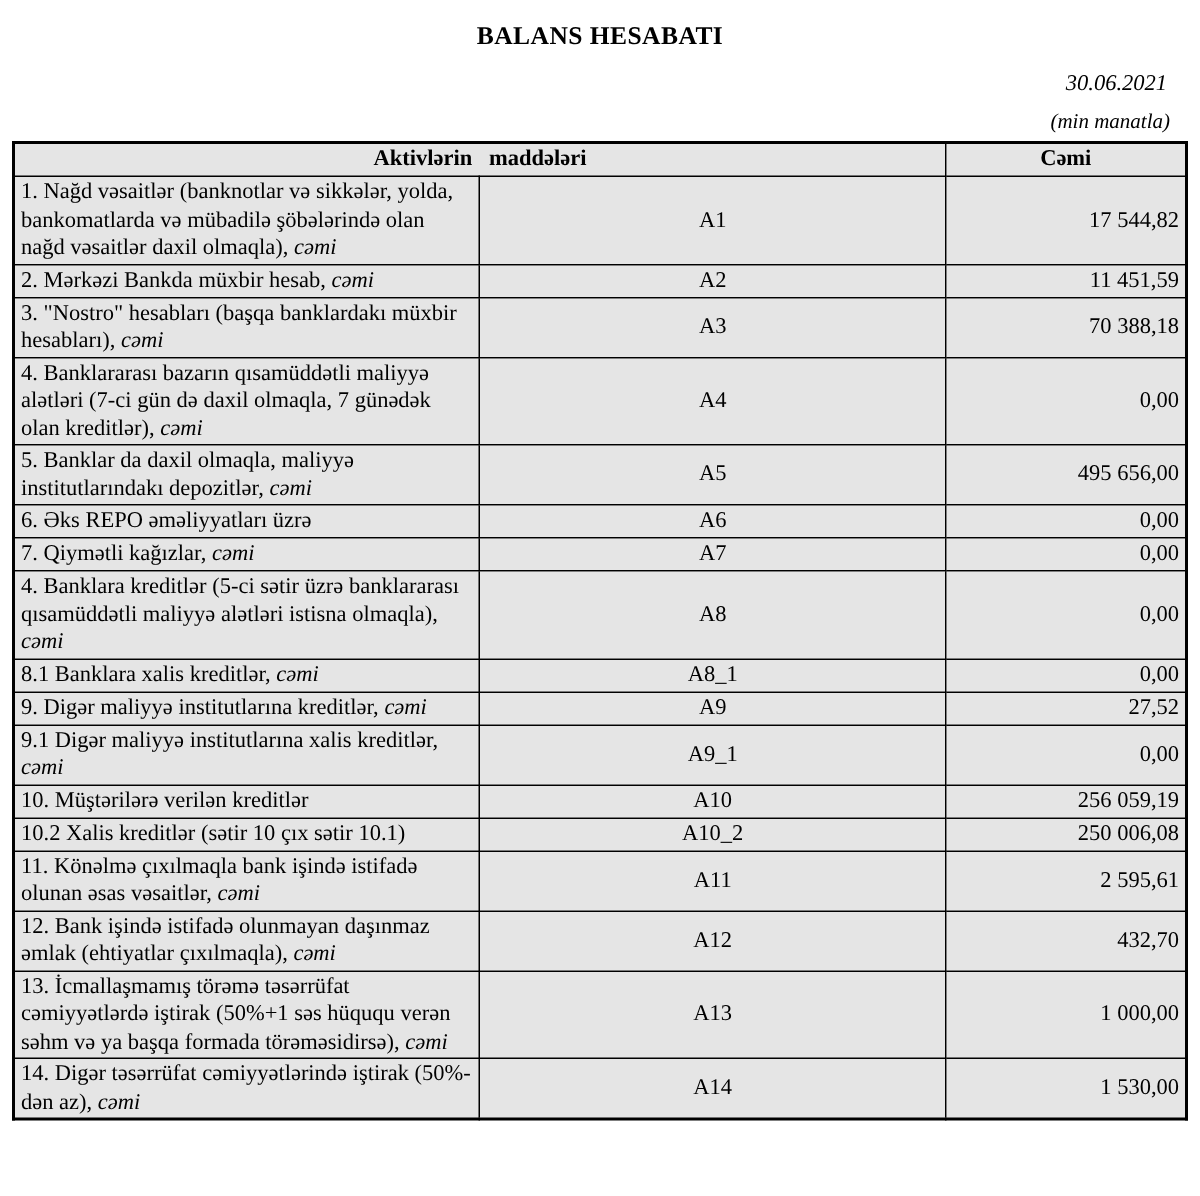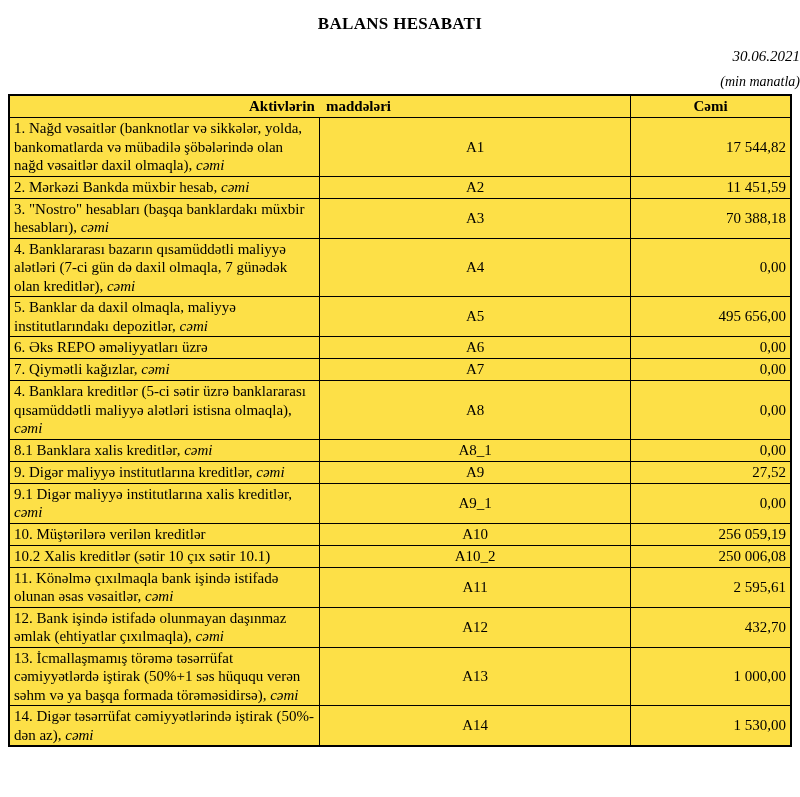--- a/index.html
+++ b/index.html
@@ -5,30 +5,30 @@
   html,body { margin:0; padding:0; }
   body {
     width:800px; height:797px;
     background:#ffffff; color:#000000;
     font-family:"Liberation Serif", serif;
     overflow:hidden; position:relative;
   }
   .titles { text-align:center; padding-top:12px; }
   .titles div { font-weight:bold; font-size:17px; line-height:23px; letter-spacing:0.3px; }
   .right-line { text-align:right; font-style:italic; }
-  .report-date { font-size:15px; margin-top:13px; }
-  .unit-note { font-size:14px; margin-top:9px; }
+  .report-date { font-size:15px; padding-right:22px; margin-top:13px; }
+  .unit-note { font-size:14px; padding-right:20px; margin-top:9px; }
   table.assets {
     border-collapse:collapse; table-layout:fixed;
     width:784px; margin:4px 0 0 8px;
     border:2px solid #000;
   }
   table.assets th, table.assets td {
     border:1px solid #000;
-    background:#fde047;
+    background:#e5e5e5;
     font-size:15px;
     padding:1px 4px;
     line-height:18.5px;
     vertical-align:middle;
     overflow:hidden;
   }
   th.items { text-align:center; font-weight:bold; white-space:pre-wrap; height:19px; }
   th.total { text-align:center; font-weight:bold; width:151px; }
   td.desc  { text-align:left; height:19px; }
   td.code  { text-align:center; width:55px; }

